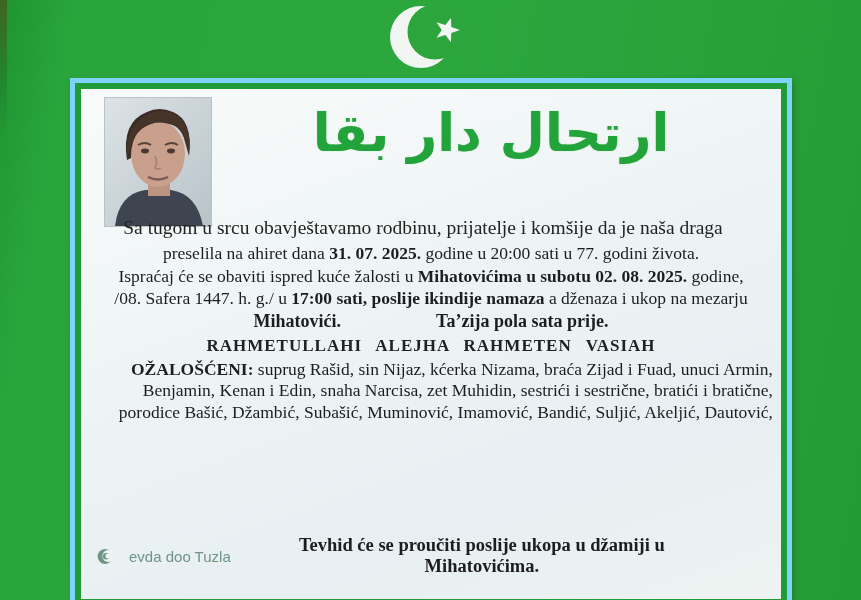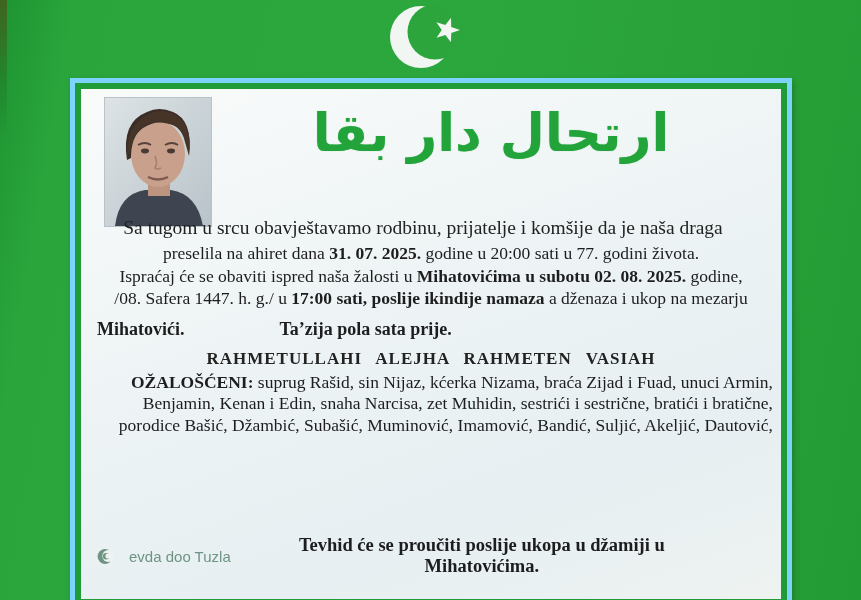--- a/index.html
+++ b/index.html
@@ -50,21 +50,21 @@
     margin: 2px 0 0 0; text-align: center; font-size: 30px; font-weight: normal;
     letter-spacing: .5px; color: #1a1a1c;
   }
   .name .b { font-weight: bold; }
   .details { margin-top: 5px; }
   .dline {
     margin: 0; text-align: center; font-size: 17.5px; line-height: 22.5px;
     white-space: nowrap;
   }
   .place-line {
-    margin: 8px; display: flex; gap: 95px;
+    margin: 0; display: flex; justify-content: center; gap: 95px;
     font-size: 18px; line-height: 23px; font-weight: bold;
   }
   .prayer {
     margin: 3px 0 0 0; text-align: center; font-weight: bold;
     font-size: 17px; letter-spacing: 1px; word-spacing: 9px; color: #222;
   }
   .mourners {
     margin: 3px 0 0 0; text-align: right; font-size: 17.5px; line-height: 21.5px;
     white-space: nowrap;
   }
@@ -124,21 +124,21 @@
           <path d="M43 79 q10 5 20 0" stroke="#7d5a4d" stroke-width="2.4" fill="none"></path>
         </svg>
       </div>
       <div class="arabic">ارتحال دار بقا</div>
       <div class="intro">Sa tugom u srcu obavještavamo rodbinu, prijatelje i komšije da je naša draga</div>
     </div>
 
 
     <div class="details">
       <p class="dline"><span>preselila na ahiret dana </span><b>31. 07. 2025.</b><span> godine u 20:00 sati u 77. godini života.</span></p>
-      <p class="dline"><span>Ispraćaj će se obaviti ispred naša žalosti u </span><b>Mihatovićima u subotu 02. 08. 2025.</b><span> godine,</span></p>
+      <p class="dline"><span>Ispraćaj će se obaviti ispred kuće žalosti u </span><b>Mihatovićima u subotu 02. 08. 2025.</b><span> godine,</span></p>
       <p class="dline"><span>/08. Safera 1447. h. g./ u </span><b>17:00 sati, poslije ikindije namaza</b><span> a dženaza i ukop na mezarju</span></p>
       <p class="place-line">
           <b>Mihatovići.</b>
           <b>Ta’zija pola sata prije.</b>
         </p>
     </div>
 
     <p class="prayer">RAHMETULLAHI ALEJHA RAHMETEN VASIAH</p>
 
     <p class="mourners"><b>OŽALOŠĆENI:</b><span> suprug Rašid, sin Nijaz, kćerka Nizama, braća Zijad i Fuad, unuci Armin,</span><br>

